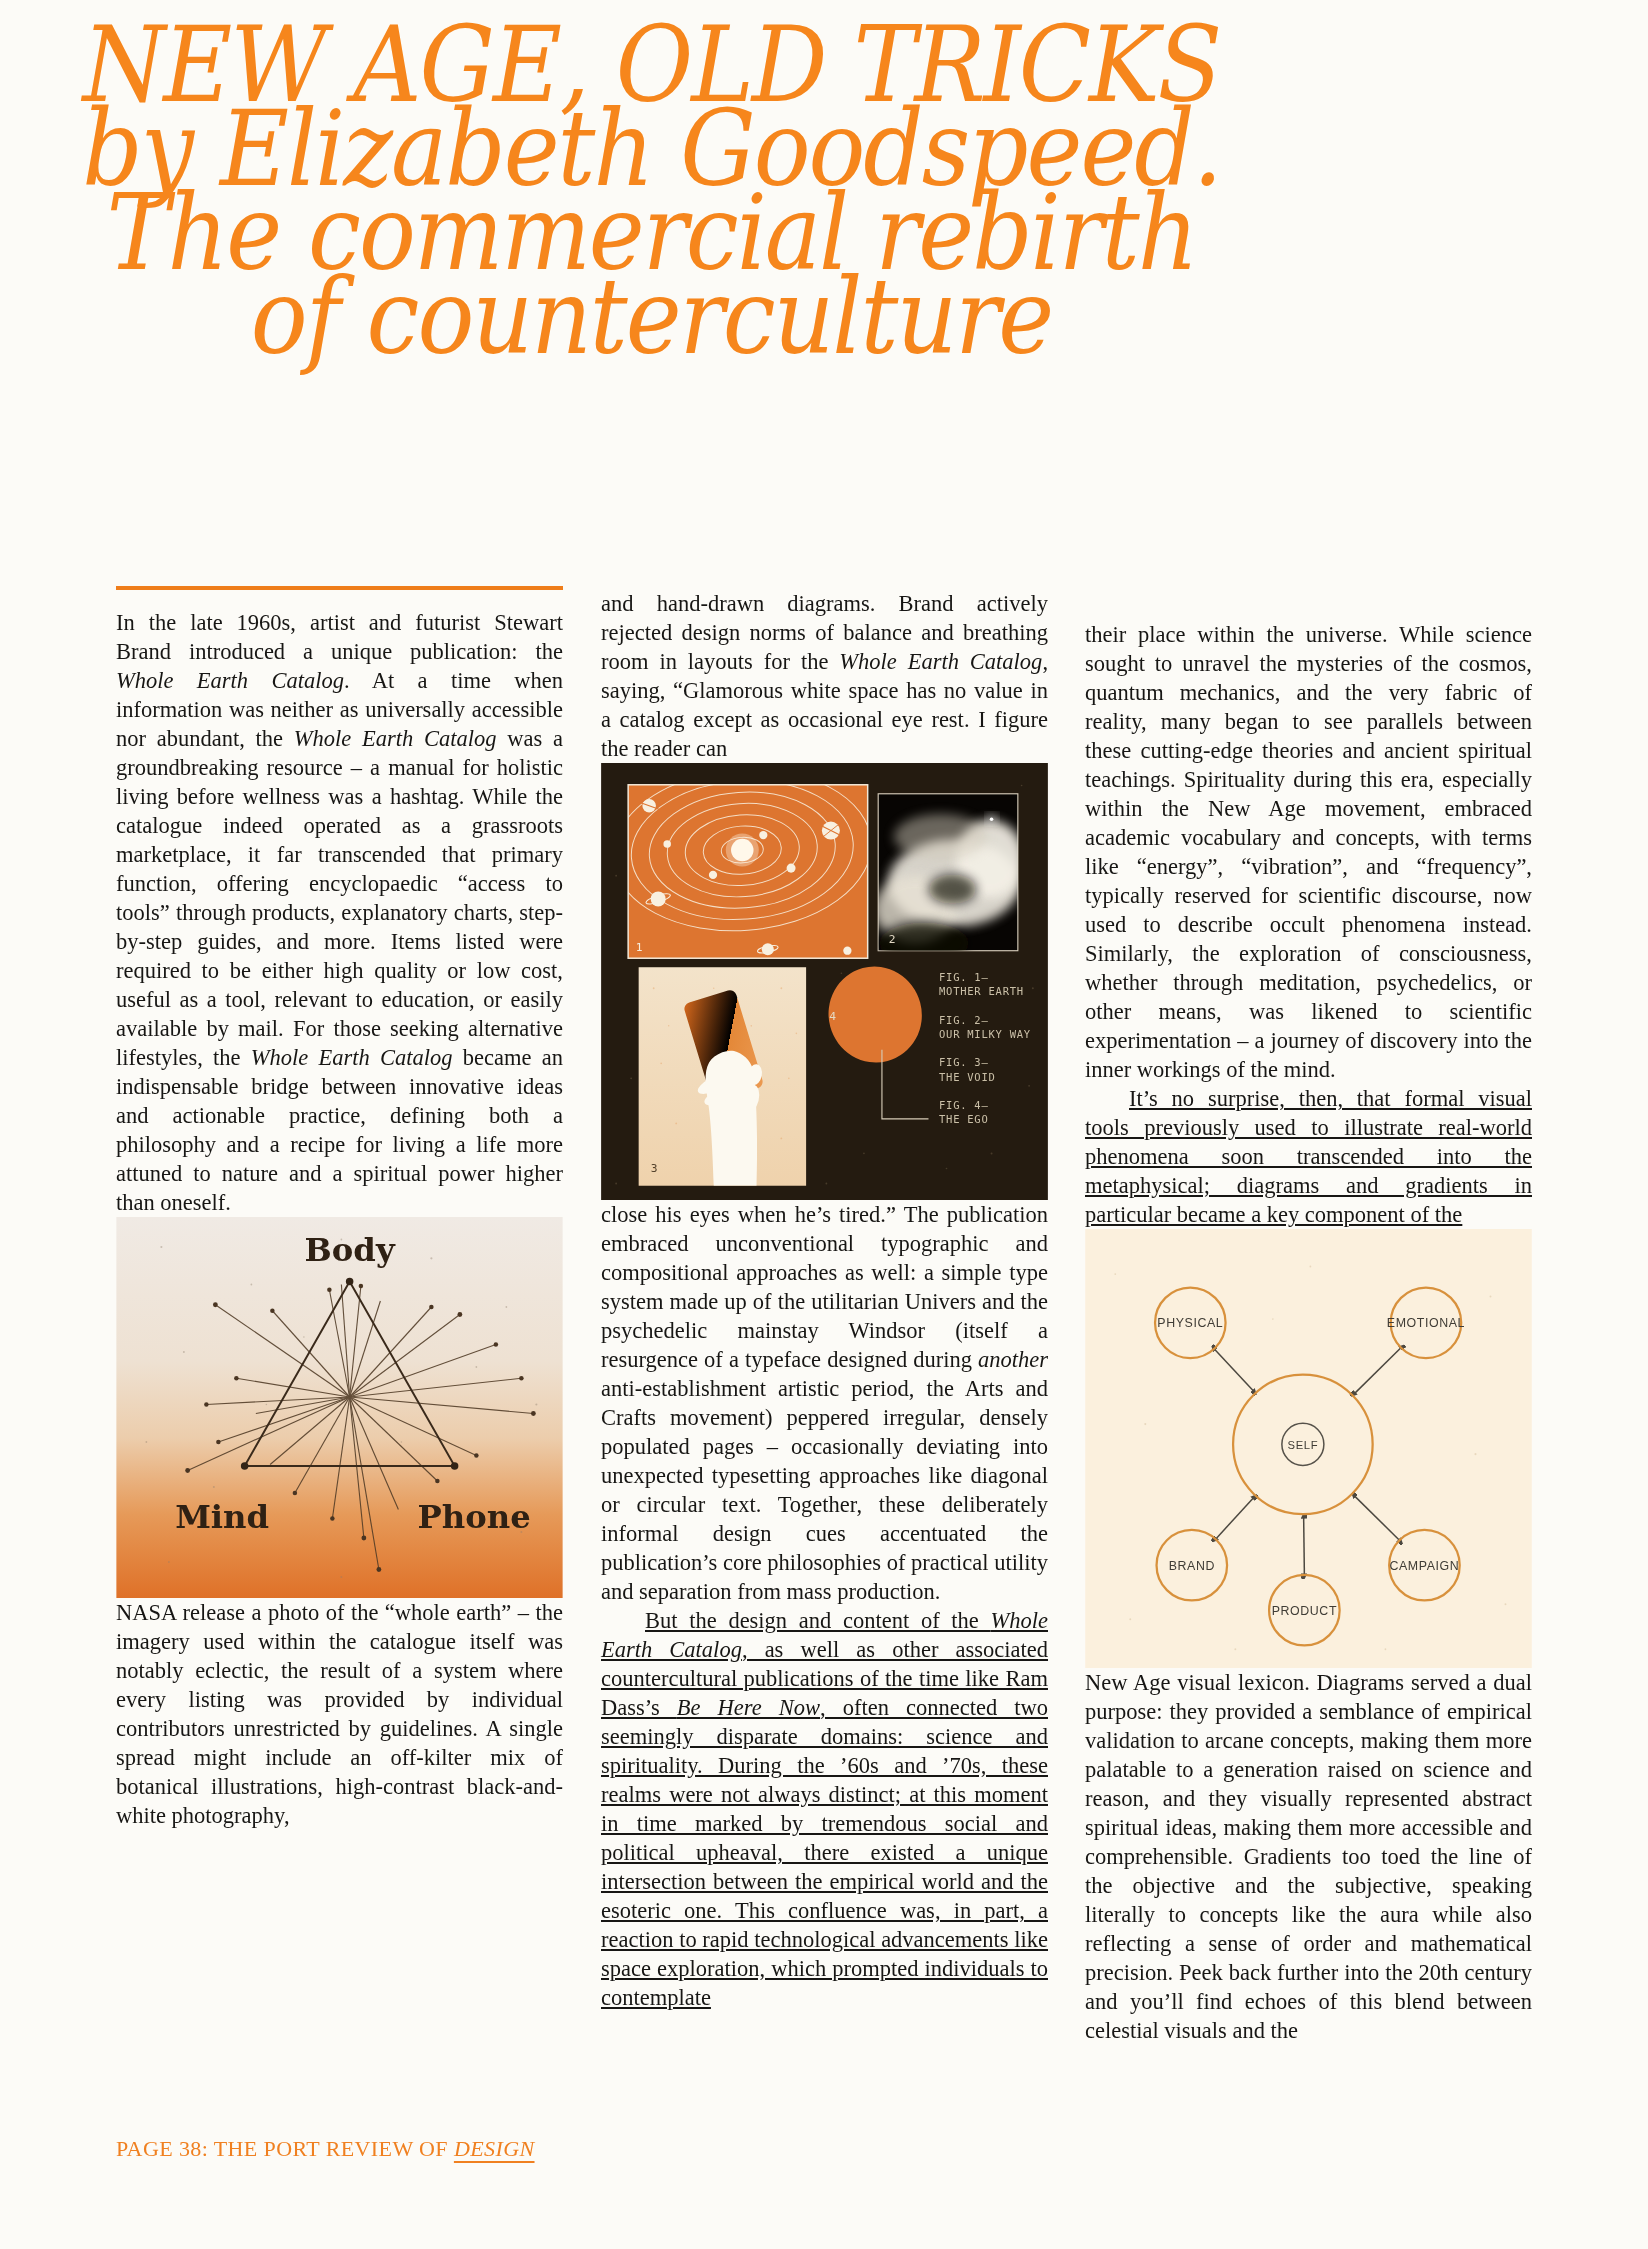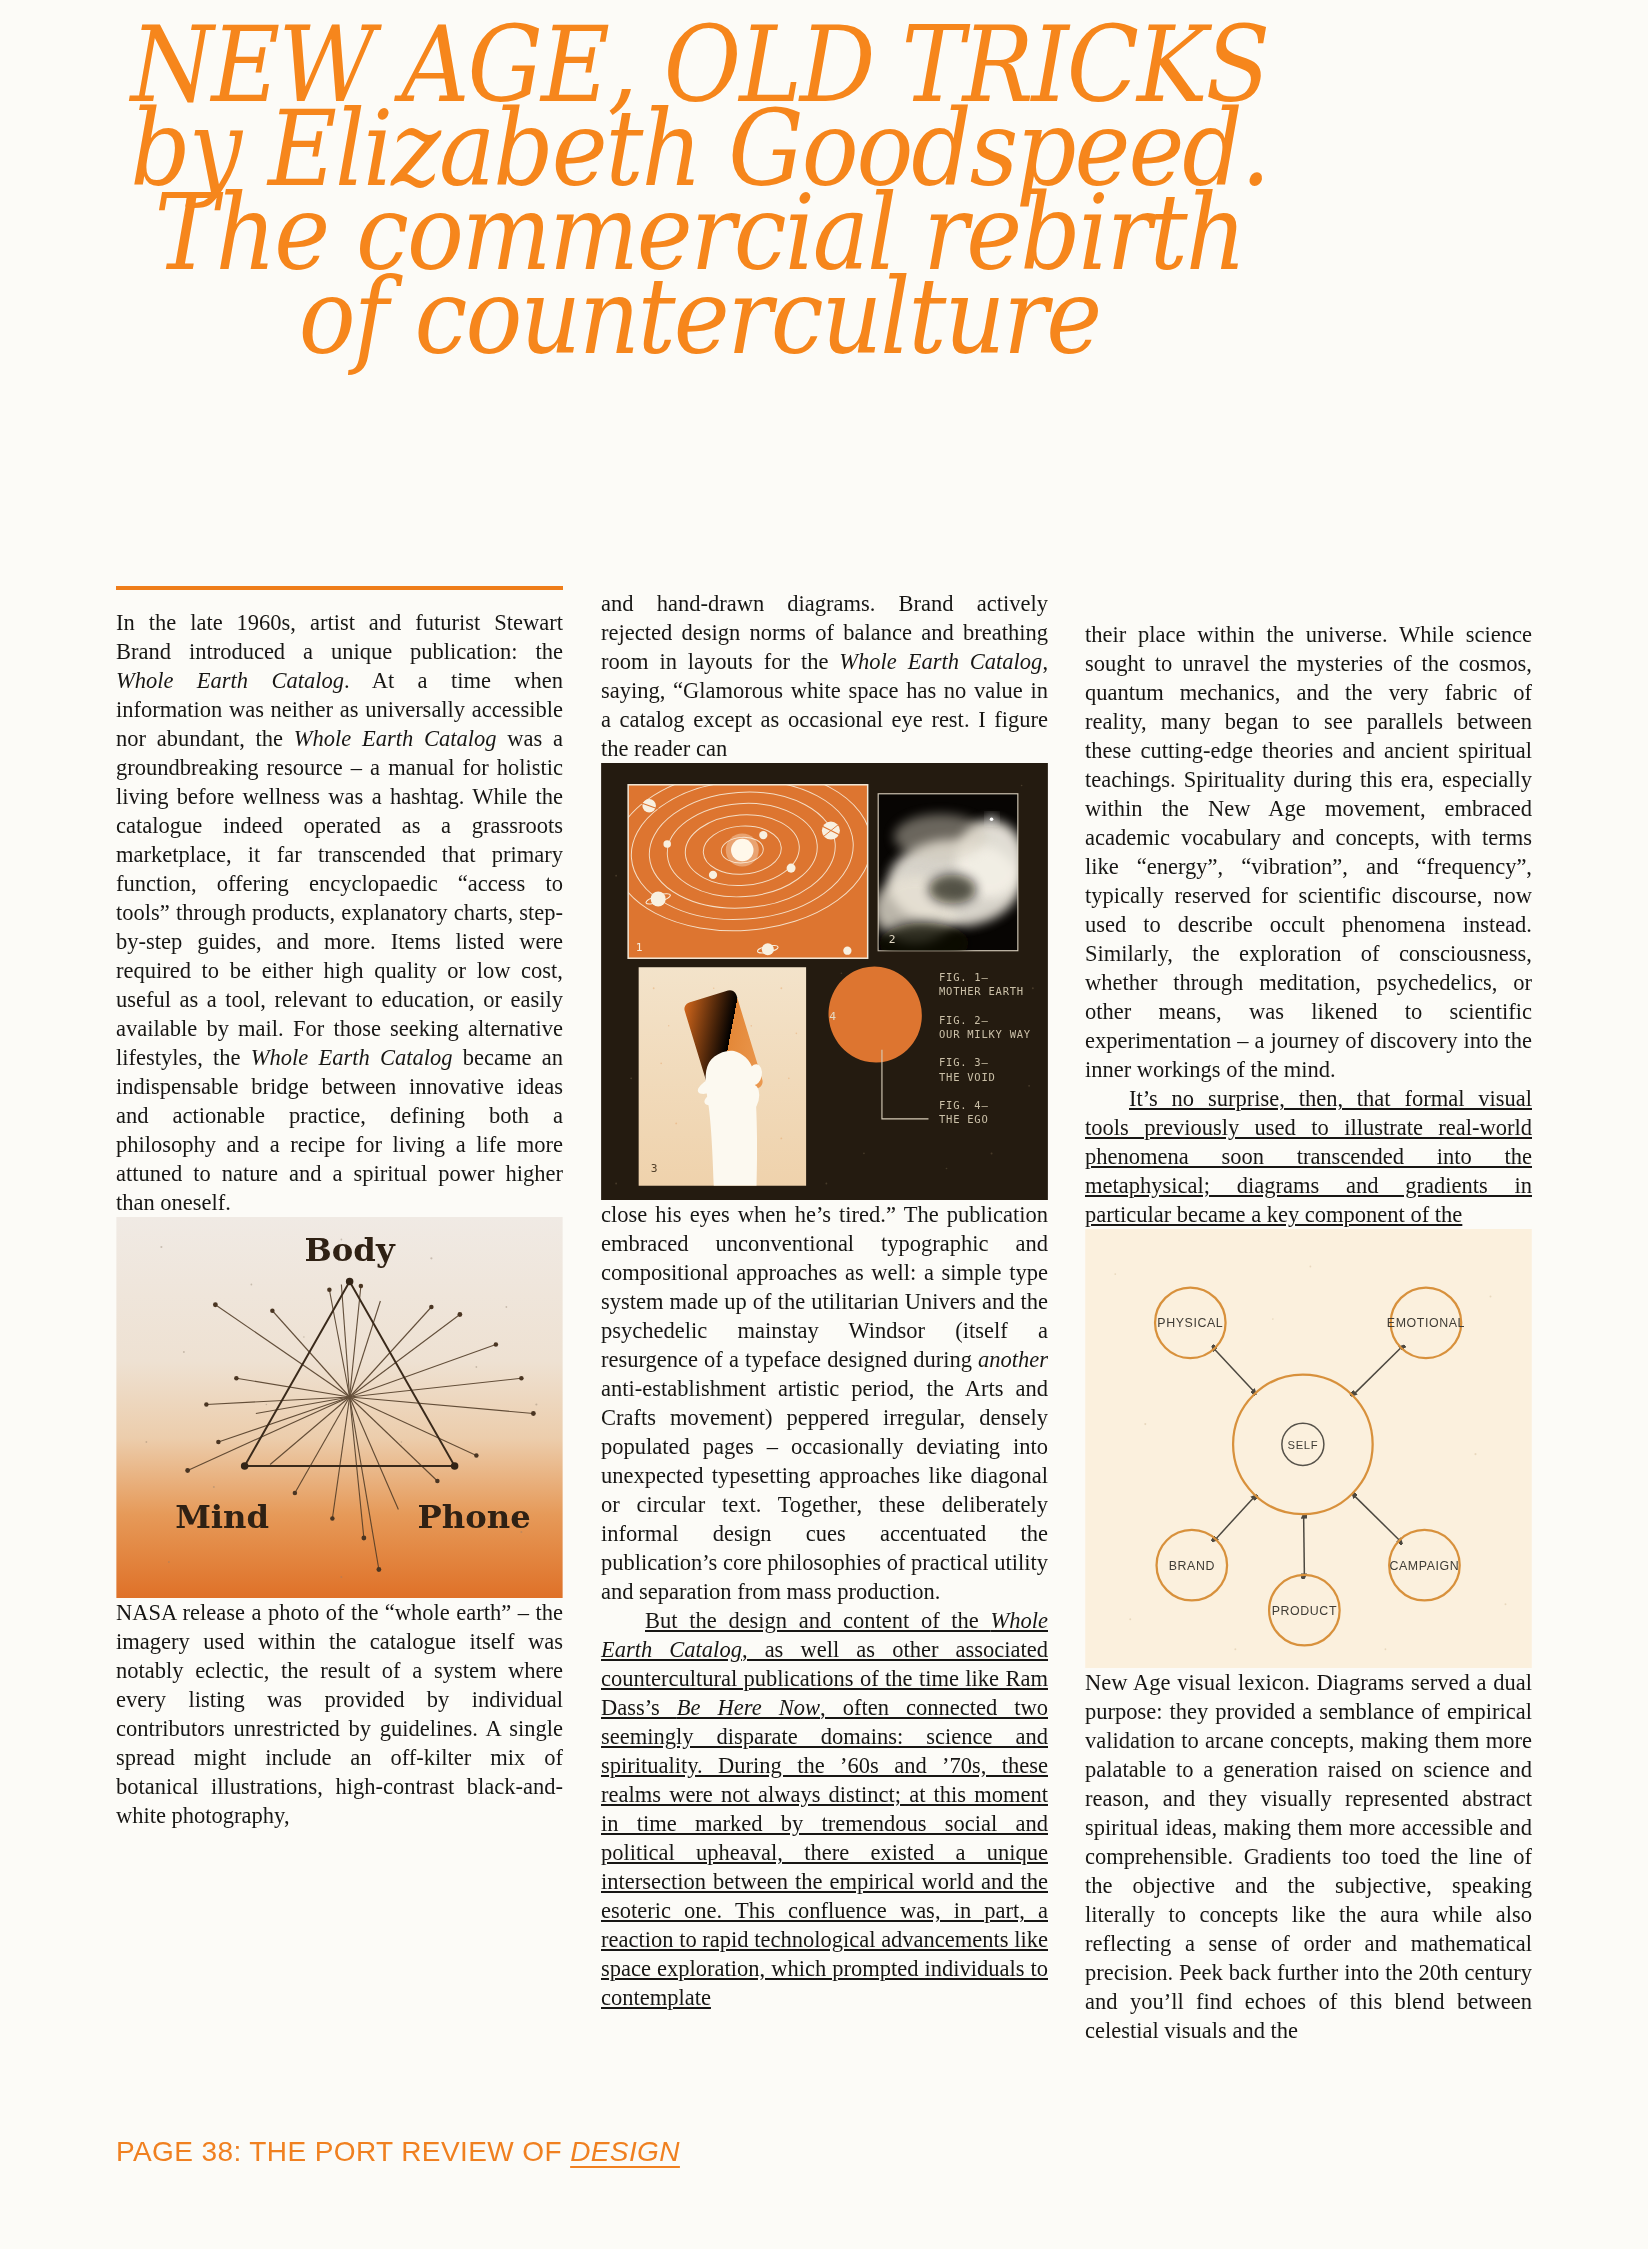--- a/index.html
+++ b/index.html
@@ -6,21 +6,21 @@
   .page{
     position:relative;
     width:1649px;height:2250px;
     background:#FCFBF7;
     overflow:hidden;
     font-family:"Liberation Serif", serif;
     color:#171614;
   }
   
   .title-block{
-    position:absolute;left:0;top:22.5px;width:1303px;text-align:center;padding-left:48px;
+    position:absolute;left:0;top:22.5px;width:1303px;text-align:center;
   }
   .title-line{
     font-family:"DejaVu Serif", serif;
     font-style:italic;
     font-size:105px;
     line-height:84px;
     letter-spacing:-2.3px;
     color:#F6861C;
     white-space:nowrap;
     transform:scaleX(0.9);
@@ -35,22 +35,22 @@
   .col3{left:1085px;top:620px;}
   .rule{height:3.8px;background:#EF7D1A;margin:0 0 18px 0;}
   figure.fig{margin:0;padding:0;line-height:0;}
   .fig-triangle{margin:19.5px 0 19.5px 0;}
   .fig-collage{margin:0.8px 0 12px 0;}
   .fig-diagram{margin:13.5px 0 13.5px 0;}
   svg{display:block;}
   
   .footer{
     position:absolute;left:116px;top:2136px;
-    font-family:Liberation Sans, sans-serif;
-    font-size:28px;letter-spacing:0.4px;
+    font-family:Liberation Serif, serif;
+    font-size:22px;letter-spacing:0.4px;
     color:#F08020;white-space:nowrap;
   }
   .footer .mag{
     font-style:italic;
     text-decoration:underline;
     text-underline-offset:4.5px;
     text-decoration-thickness:1.5px;
   }
   
   .tri-label{font-family:"DejaVu Serif", serif;font-weight:bold;font-size:43px;fill:#2F2114;}

